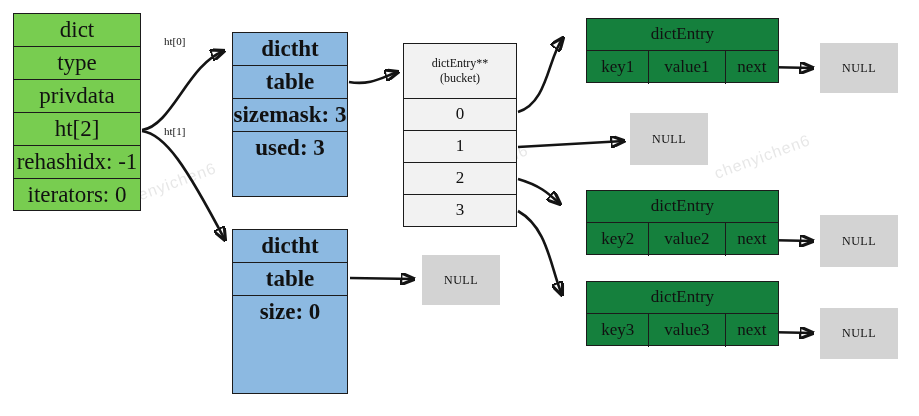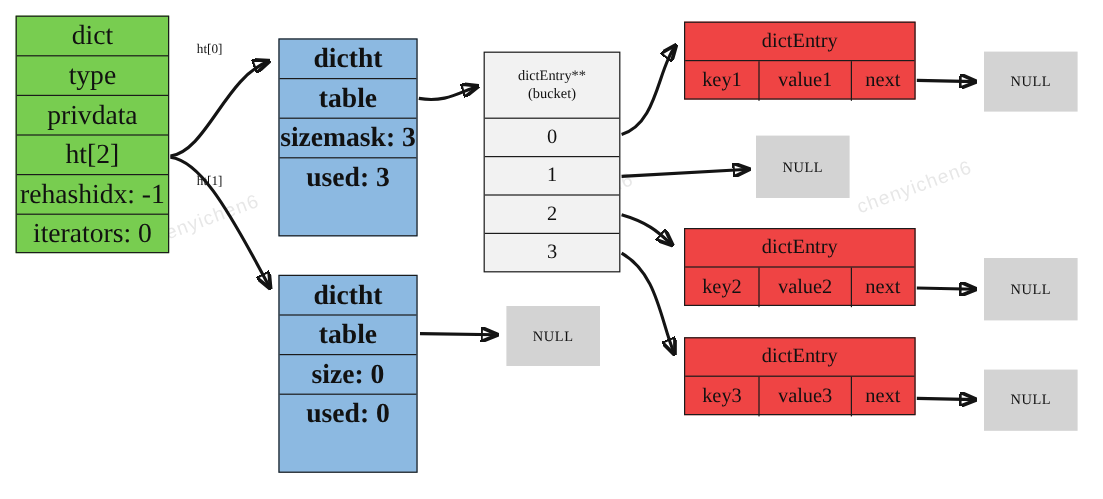--- a/index.html
+++ b/index.html
@@ -23,21 +23,21 @@
     height: 33px;
     line-height: 31px;
     font-size: 23px;
     border-bottom: 1.5px solid #1b1b1b;
     overflow: hidden;
   }
   .row:last-child { border-bottom: none; }
   .green { background: #78CD50; }
   .blue  { background: #8CB9E1; font-weight: bold; }
   .lightgray { background: #F2F2F2; }
-  .entry { background: #ef4444; }
+  .entry { background: #15803d; margin-left: 16px; }
   .bucket-header {
     box-sizing: border-box;
     height: 55px;
     display: flex;
     flex-direction: column;
     align-items: center;
     justify-content: center;
     font-size: 12px;
     line-height: 1.25;
     border-bottom: 1.5px solid #1b1b1b;
@@ -132,34 +132,33 @@
   <div class="box green" style="left:13px; top:13px; width:128px; height:198px;">
     <div class="row">dict</div>
     <div class="row">type</div>
     <div class="row">privdata</div>
     <div class="row">ht[2]</div>
     <div class="row">rehashidx: -1</div>
     <div class="row">iterators: 0</div>
   </div>
 
   <div class="edge-label" style="left:164px; top:35px;">ht[0]</div>
-  <div class="edge-label" style="left:164px; top:125px;margin-top:20px;">ht[1]</div>
+  <div class="edge-label" style="left:164px; top:125px;">ht[1]</div>
 
   <div class="box blue" style="left:232px; top:32px; width:116px; height:165px;">
     <div class="row">dictht</div>
     <div class="row">table</div>
     <div class="row">sizemask: 3</div>
     <div class="row">used: 3</div>
   </div>
 
   <div class="box blue" style="left:232px; top:229px; width:116px; height:165px;">
     <div class="row">dictht</div>
     <div class="row">table</div>
     <div class="row">size: 0</div>
-    <div class="row">used: 0</div>
   </div>
 
   <div class="box lightgray" style="left:403px; top:43px; width:114px; height:184px;">
     <div class="bucket-header">
       <span>dictEntry**</span>
       <span>(bucket)</span>
     </div>
     <div class="bucket-row">0</div>
     <div class="bucket-row">1</div>
     <div class="bucket-row">2</div>

